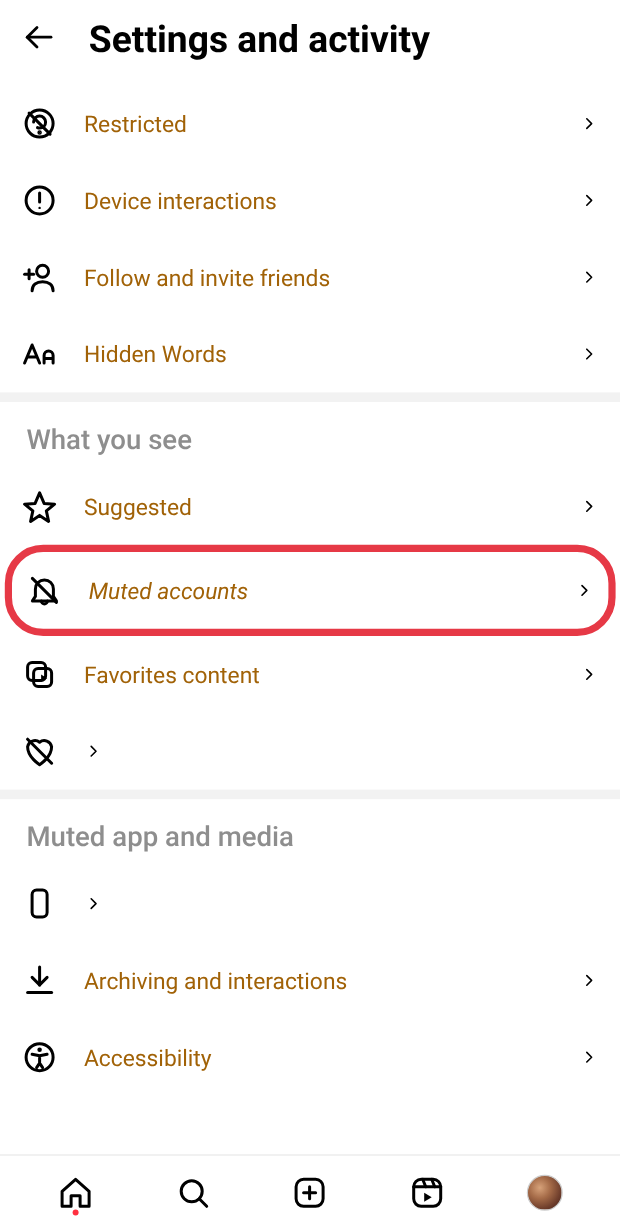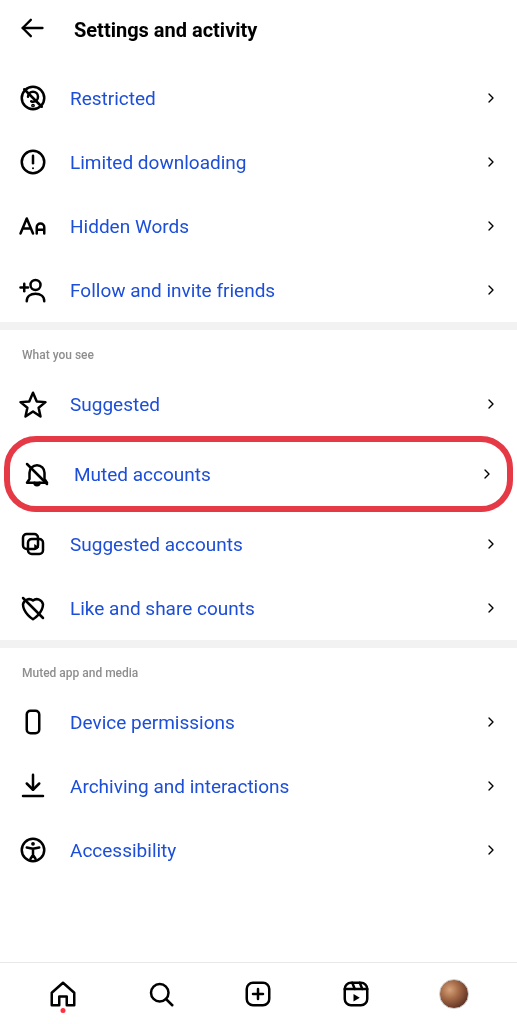--- a/index.html
+++ b/index.html
@@ -13,30 +13,30 @@
       overflow: hidden;
     }
     .header {
       display: flex;
       align-items: center;
       padding: 14px 18px 20px 18px;
       gap: 28px;
     }
     .header .back-arrow svg { width: 28px; height: 28px; }
     .header-title {
-      font-size: 20px;
+      font-size: 31px;
       font-weight: 700;
     }
     .section-divider {
       height: 8px;
       background: #f2f2f2;
     }
     .section-header {
       padding: 18px 22px 10px 22px;
-      font-size: 12px;
+      font-size: 23px;
       color: #8e8e8e;
       font-weight: 500;
     }
     .list-row {
       display: flex;
       align-items: center;
       padding: 17px 18px 17px 18px;
       gap: 22px;
       min-height: 62px;
     }
@@ -45,32 +45,33 @@
       height: 30px;
       display: flex;
       align-items: center;
       justify-content: center;
       flex-shrink: 0;
     }
     .row-label {
       flex: 1;
       font-size: 19px;
       font-weight: 400;
-      color: #1d4ed8;
+      color: #a16207;
     }
     .row-chev {
       width: 16px;
       height: 16px;
       flex-shrink: 0;
       color: #b0b0b0;
     }
     .highlight-ring {
       border: 6px solid #e63946;
       border-radius: 32px;
       margin: 0 4px;
+      font-style: italic;
     }
     .highlight-ring .list-row { padding-left: 12px; padding-right: 12px; }
     .bottom-nav {
       position: absolute;
       left: 0; right: 0; bottom: 0;
       height: 62px;
       border-top: 1px solid #e8e8e8;
       background: #fff;
       display: flex;
       justify-content: space-around;
@@ -130,49 +131,49 @@
   </div>
 
   <div class="list-row">
     <div class="row-icon">
       <svg viewBox="0 0 24 24">
           <circle cx="12" cy="12" r="9"></circle>
           <line x1="12" y1="7" x2="12" y2="13"></line>
           <circle cx="12" cy="17" r="0.8" fill="#000" stroke="none"></circle>
         </svg>
     </div>
-    <div class="row-label">Limited downloading</div>
-    <div class="row-chev"><svg viewBox="0 0 24 24" stroke="#b0b0b0">
-          <polyline points="9 6 15 12 9 18"></polyline>
-        </svg></div>
-  </div>
-
-  <div class="list-row">
-    <div class="row-icon">
-      <svg viewBox="0 0 24 24" stroke-width="1.8">
-          <path d="M2 18 L7 6 L12 18 M4 14 L10 14"></path>
-          <path d="M15 18v-5a3 3 0 0 1 6 0v5M15 15h6"></path>
-        </svg>
-    </div>
-    <div class="row-label">Hidden Words</div>
+    <div class="row-label">Device interactions</div>
     <div class="row-chev"><svg viewBox="0 0 24 24" stroke="#b0b0b0">
           <polyline points="9 6 15 12 9 18"></polyline>
         </svg></div>
   </div>
 
   <div class="list-row">
     <div class="row-icon">
       <svg viewBox="0 0 24 24">
           <circle cx="14" cy="8" r="4"></circle>
           <path d="M7 21c0-4 3-6 7-6s7 2 7 6"></path>
           <line x1="2" y1="10" x2="8" y2="10"></line>
           <line x1="5" y1="7" x2="5" y2="13"></line>
         </svg>
     </div>
     <div class="row-label">Follow and invite friends</div>
+    <div class="row-chev"><svg viewBox="0 0 24 24" stroke="#b0b0b0">
+          <polyline points="9 6 15 12 9 18"></polyline>
+        </svg></div>
+  </div>
+
+  <div class="list-row">
+    <div class="row-icon">
+      <svg viewBox="0 0 24 24" stroke-width="1.8">
+          <path d="M2 18 L7 6 L12 18 M4 14 L10 14"></path>
+          <path d="M15 18v-5a3 3 0 0 1 6 0v5M15 15h6"></path>
+        </svg>
+    </div>
+    <div class="row-label">Hidden Words</div>
     <div class="row-chev"><svg viewBox="0 0 24 24" stroke="#b0b0b0">
           <polyline points="9 6 15 12 9 18"></polyline>
         </svg></div>
   </div>
 </div>
 
 <div class="section-divider"></div>
 
 <div class="section-header">What you see</div>
 <div>
@@ -206,52 +207,50 @@
   </div>
 
   <div class="list-row">
     <div class="row-icon">
       <svg viewBox="0 0 24 24">
           <rect x="4" y="4" width="12" height="12" rx="3"></rect>
           <rect x="8" y="8" width="12" height="12" rx="3"></rect>
           <polygon points="13 12 13 17 17 14.5" fill="#000" stroke="none"></polygon>
         </svg>
     </div>
-    <div class="row-label">Suggested accounts</div>
+    <div class="row-label">Favorites content</div>
     <div class="row-chev"><svg viewBox="0 0 24 24" stroke="#b0b0b0">
           <polyline points="9 6 15 12 9 18"></polyline>
         </svg></div>
   </div>
 
   <div class="list-row">
     <div class="row-icon">
       <svg viewBox="0 0 24 24">
           <path d="M12 21s-8-5-8-12a5 5 0 0 1 8-3 5 5 0 0 1 8 3c0 7-8 12-8 12z"></path>
           <line x1="4" y1="4" x2="20" y2="20"></line>
         </svg>
     </div>
-    <div class="row-label">Like and share counts</div>
     <div class="row-chev"><svg viewBox="0 0 24 24" stroke="#b0b0b0">
           <polyline points="9 6 15 12 9 18"></polyline>
         </svg></div>
   </div>
 </div>
 
 <div class="section-divider"></div>
 
 <div class="section-header">Muted app and media</div>
 <div>
 
   <div class="list-row">
     <div class="row-icon">
       <svg viewBox="0 0 24 24">
           <rect x="7" y="3" width="10" height="18" rx="3"></rect>
         </svg>
     </div>
-    <div class="row-label">Device permissions</div>
     <div class="row-chev"><svg viewBox="0 0 24 24" stroke="#b0b0b0">
           <polyline points="9 6 15 12 9 18"></polyline>
         </svg></div>
   </div>
 
   <div class="list-row">
     <div class="row-icon">
       <svg viewBox="0 0 24 24">
           <line x1="12" y1="3" x2="12" y2="15"></line>
           <polyline points="7 10 12 15 17 10"></polyline>

